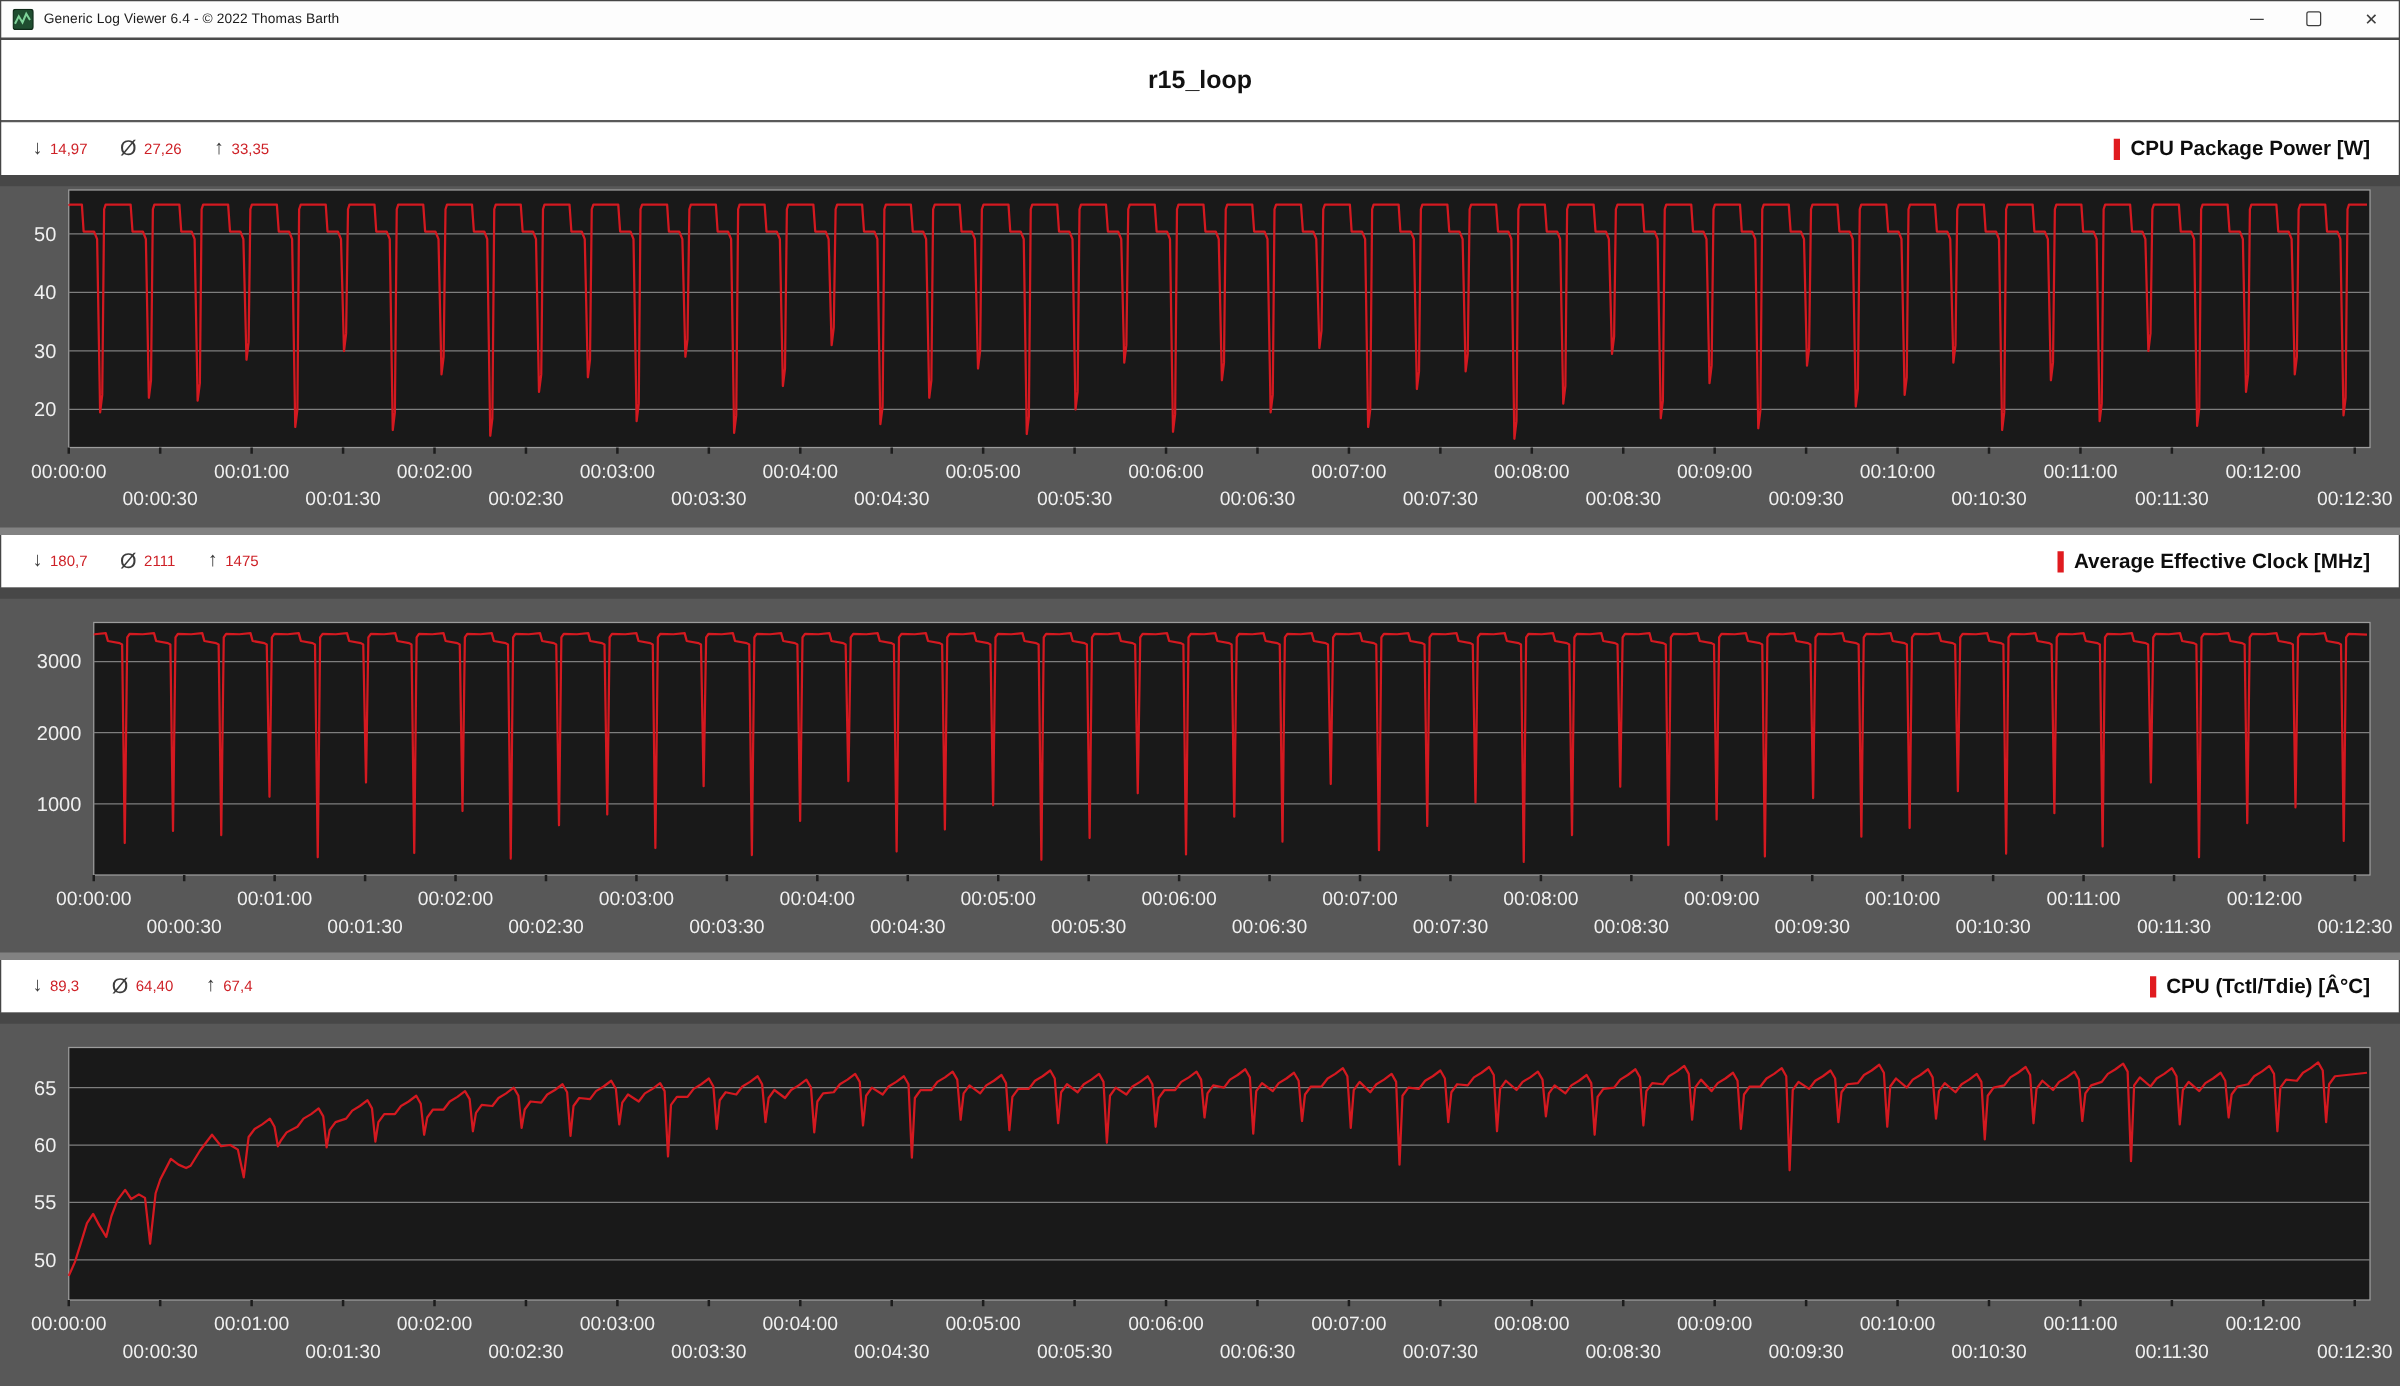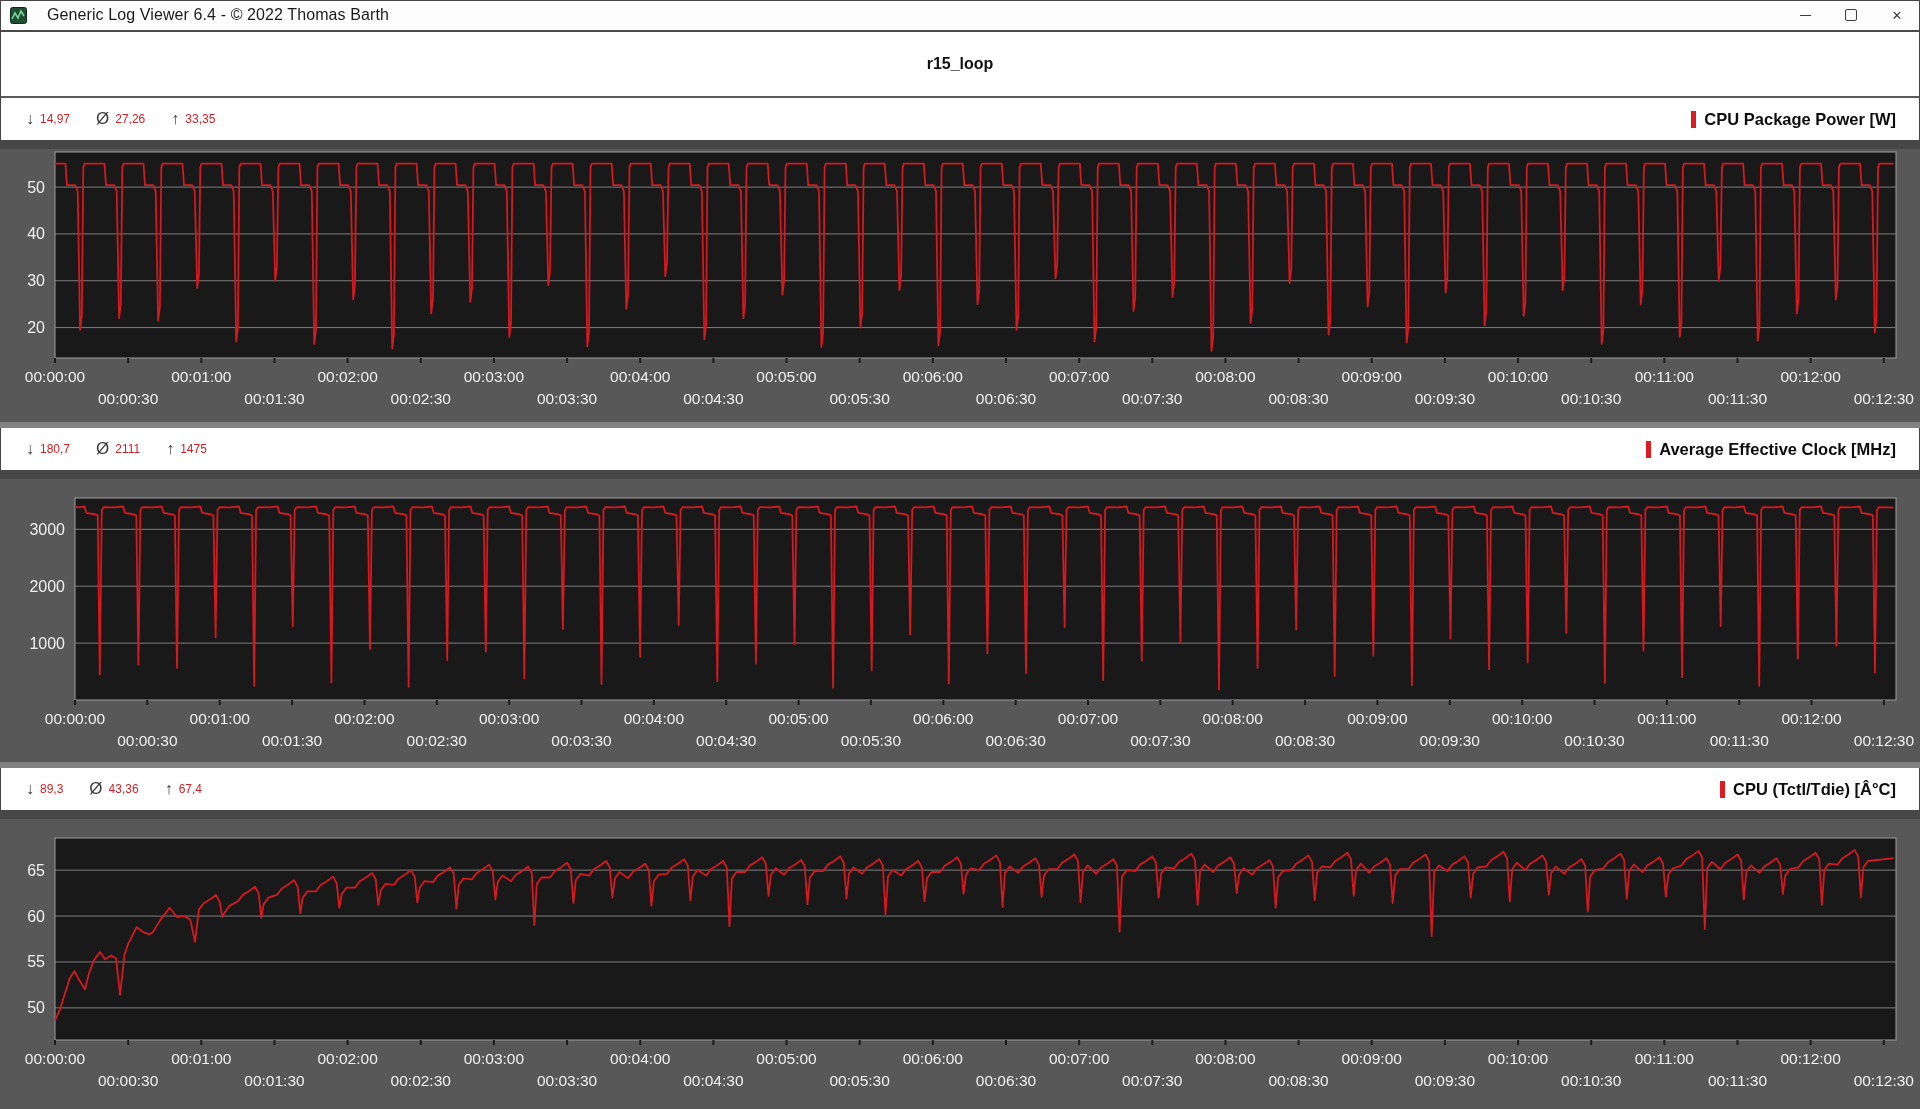--- a/index.html
+++ b/index.html
@@ -2,30 +2,30 @@
 <html><head>
 <meta charset="utf-8">
 <style>
   html,body{margin:0;padding:0;background:#ffffff;}
   body{width:1920px;height:1109px;overflow:hidden;font-family:"Liberation Sans",sans-serif;}
   .window{width:1920px;height:1109px;display:flex;flex-direction:column;outline:1px solid #454545;outline-offset:-1px;background:#ffffff;}
 
   
   .titlebar{height:32px;flex:0 0 32px;background:#fdfdfd;display:flex;align-items:center;border-bottom:2px solid #4a4a4a;box-sizing:border-box;}
   .appicon{width:17px;height:17px;margin:0 8px 0 10px;display:inline-flex;}
-  .apptitle{font-size:16px;color:#1b1b1b;letter-spacing:.1px;margin-left:12px;}
+  .apptitle{font-size:11px;color:#1b1b1b;letter-spacing:.1px;}
   .winbtns{margin-left:auto;display:flex;height:100%;}
   .wbtn{width:46px;height:100%;display:flex;align-items:center;justify-content:center;cursor:pointer;}
   .glyph-min{width:11px;height:1px;background:#3e3e3e;display:block;}
   .glyph-max{width:10px;height:10px;border:1.2px solid #3e3e3e;border-radius:2px;display:block;}
   .glyph-close{font-size:13px;color:#3e3e3e;line-height:1;}
 
   
   .header{height:66px;flex:0 0 66px;background:#ffffff;display:flex;align-items:center;justify-content:center;border-bottom:2px solid #5a5a5a;box-sizing:border-box;}
-  .header span{font-size:16px;font-weight:bold;color:#111;}
+  .header span{font-size:20px;font-weight:bold;color:#111;}
 
   
   .statsrow{height:42px;flex:0 0 42px;background:#ffffff;display:flex;align-items:center;padding:0 24px 0 26px;box-sizing:border-box;justify-content:space-between;}
   .stats-left{display:flex;align-items:center;gap:12px;font-size:16px;}
   .statpair{display:flex;align-items:center;gap:6px;margin-right:14px;}
   .sym{color:#3c3c3c;font-size:16px;}
   .sym-avg{font-size:17px;}
   .val{color:#ce2127;font-size:12px;}
   .series-label{display:flex;align-items:center;padding-left:28px;}
   .swatch{width:5px;height:17px;background:#e01b1f;margin-right:8px;}
@@ -248,21 +248,21 @@
   </div>
 
   <div class="statsrow">
     <div class="stats-left">
       <span class="statpair">
           <span class="sym">↓</span>
           <span class="val">89,3</span>
         </span>
       <span class="statpair">
           <span class="sym sym-avg">Ø</span>
-          <span class="val">43,36</span>
+          <span class="val">64,40</span>
         </span>
       <span class="statpair">
           <span class="sym">↑</span>
           <span class="val">67,4</span>
         </span>
     </div>
     <div class="series-label">
       <span class="swatch"></span>
       <span class="t">CPU (Tctl/Tdie) [Â°C]</span>
     </div>

